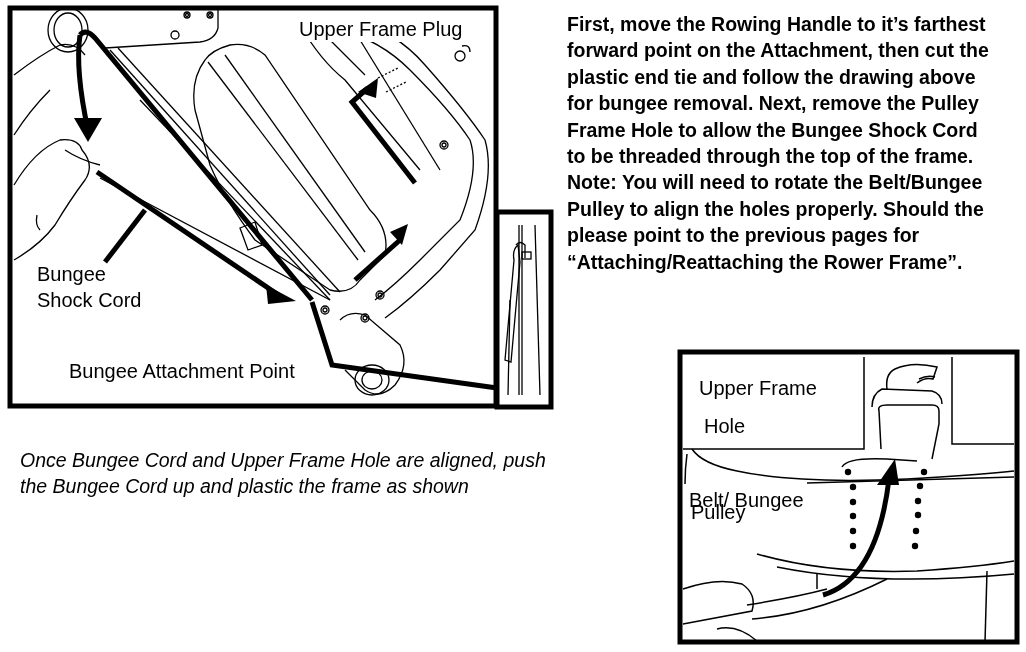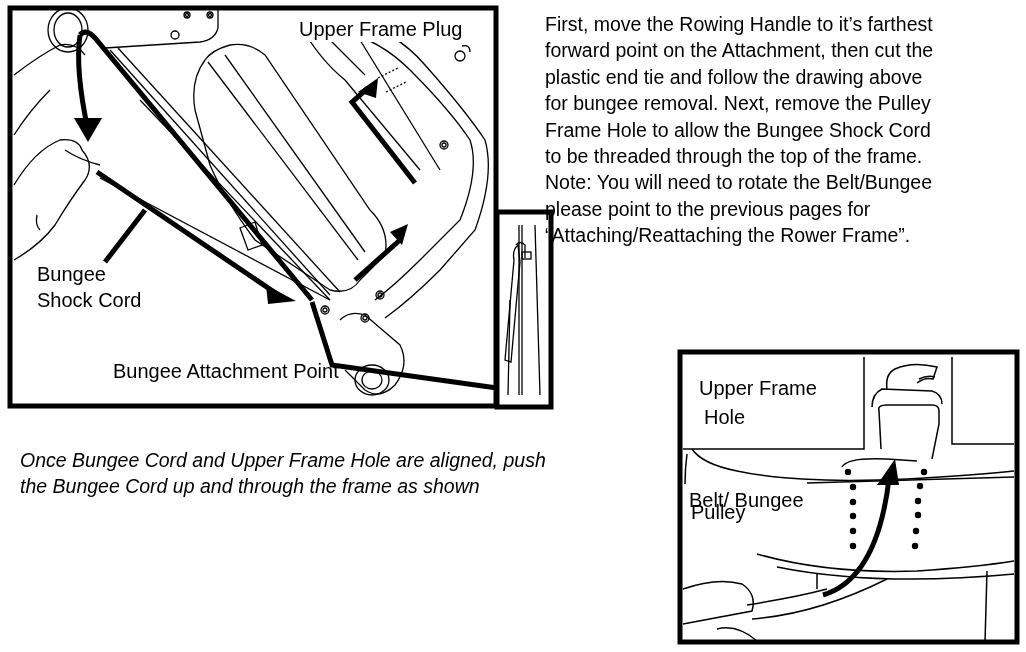--- a/index.html
+++ b/index.html
@@ -108,38 +108,39 @@
       <path d="M510 300 L508 395"></path>
       <path d="M518 245 Q512 250 514 260 L505 360 L511 362 L520 262 Z"></path>
       <rect x="522" y="252" width="9" height="7"></rect>
       <path d="M516 245 Q520 240 525 245 L525 258"></path>
     </g>
   </svg>
 
   <div class="abs txt lbl" style="left:284px;top:16px;background:#fff;padding:0 3px;margin-left:12px;">Upper Frame Plug</div>
   <div class="abs txt lbl" style="left:37px;top:261px;">Bungee</div>
   <div class="abs txt lbl" style="left:37px;top:287px;">Shock Cord</div>
-  <div class="abs txt lbl" style="left:69px;top:358px;margin-left:44px;">Bungee Attachment Point</div>
+  <div class="abs txt lbl" style="left:69px;top:358px;">Bungee Attachment Point</div>
 </div>
 
-<div class="abs" style="left:545px;top:11px;width:459px;overflow:hidden;">
+<div class="abs" style="left:567px;top:11px;width:459px;overflow:hidden;font-weight:bold;">
   <div class="txt para">First, move the Rowing Handle to it’s farthest</div>
   <div class="txt para">forward point on the Attachment, then cut the</div>
   <div class="txt para">plastic end tie and follow the drawing above</div>
   <div class="txt para">for bungee removal.  Next, remove the Pulley</div>
   <div class="txt para">Frame Hole to allow the Bungee Shock Cord</div>
   <div class="txt para">to be threaded through the top of the frame.</div>
   <div class="txt para">Note:  You will need to rotate the Belt/Bungee</div>
+  <div class="txt para">Pulley to align the holes properly.  Should the</div>
   <div class="txt para">please point to the previous pages for</div>
   <div class="txt para">“Attaching/Reattaching the Rower Frame”.</div>
 </div>
 
 <div class="abs" style="left:20px;top:447px;font-style:italic;">
   <div class="txt para">Once Bungee Cord and Upper Frame Hole are aligned, push</div>
-  <div class="txt para">the Bungee Cord up and through the frame as shown</div>
+  <div class="txt para">the Bungee Cord up and plastic the frame as shown</div>
 </div>
 
 <div class="abs" style="left:677px;top:349px;width:345px;height:298px;">
   <svg width="345" height="298" viewBox="0 0 345 298">
     <rect x="3" y="3" width="337" height="290" fill="#fff" stroke="#000" stroke-width="5"></rect>
     <g fill="none" stroke="#000" stroke-width="1.5">
 
       <path d="M6 100 L187 100 L187 8"></path>
       <path d="M275 8 L275 95 L337 95"></path>
 
@@ -177,16 +178,16 @@
       <circle cx="241" cy="166" r="3.2"></circle>
         <circle cx="239" cy="182" r="3.2"></circle>
         <circle cx="238" cy="197" r="3.2"></circle>
     </g>
 
     <path d="M146 246 Q200 230 212 130" fill="none" stroke="#000" stroke-width="5"></path>
     <polygon points="200,136 222,136 218,110" fill="#000"></polygon>
   </svg>
 
   <div class="abs txt lbl" style="left:22px;top:26px;">Upper Frame</div>
-  <div class="abs txt lbl" style="left:27px;top:55px;text-align:right;">Hole</div>
+  <div class="abs txt lbl" style="left:27px;top:64px;text-align:right;">Hole</div>
   <div class="abs txt lbl" style="left:12px;top:138px;">Belt/ Bungee</div>
   <div class="abs txt lbl" style="left:14px;top:150px;">Pulley</div>
 </div>
 
 </body></html>

